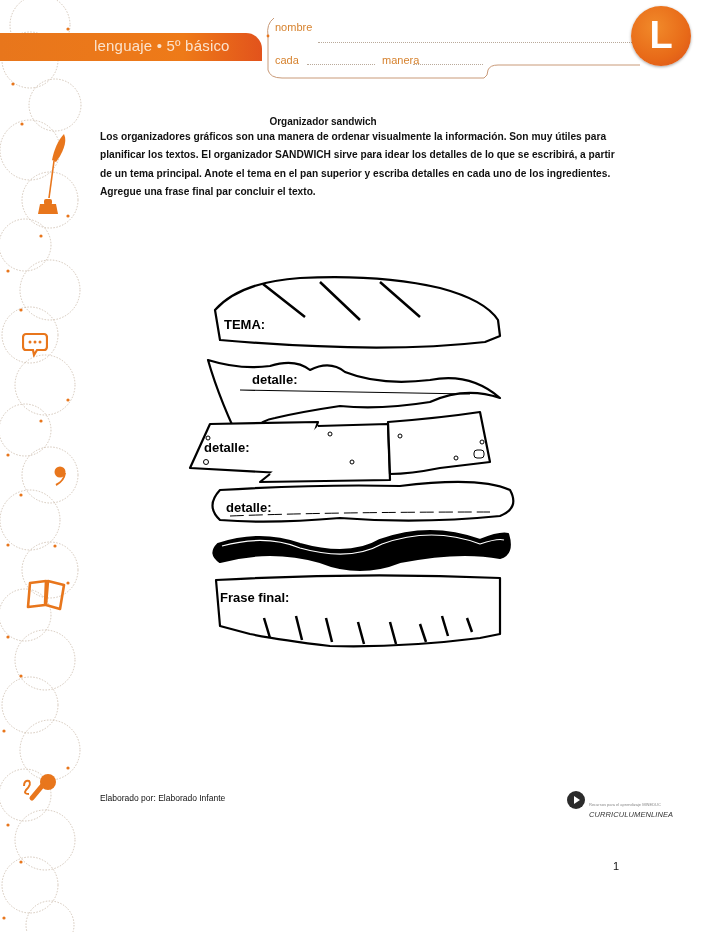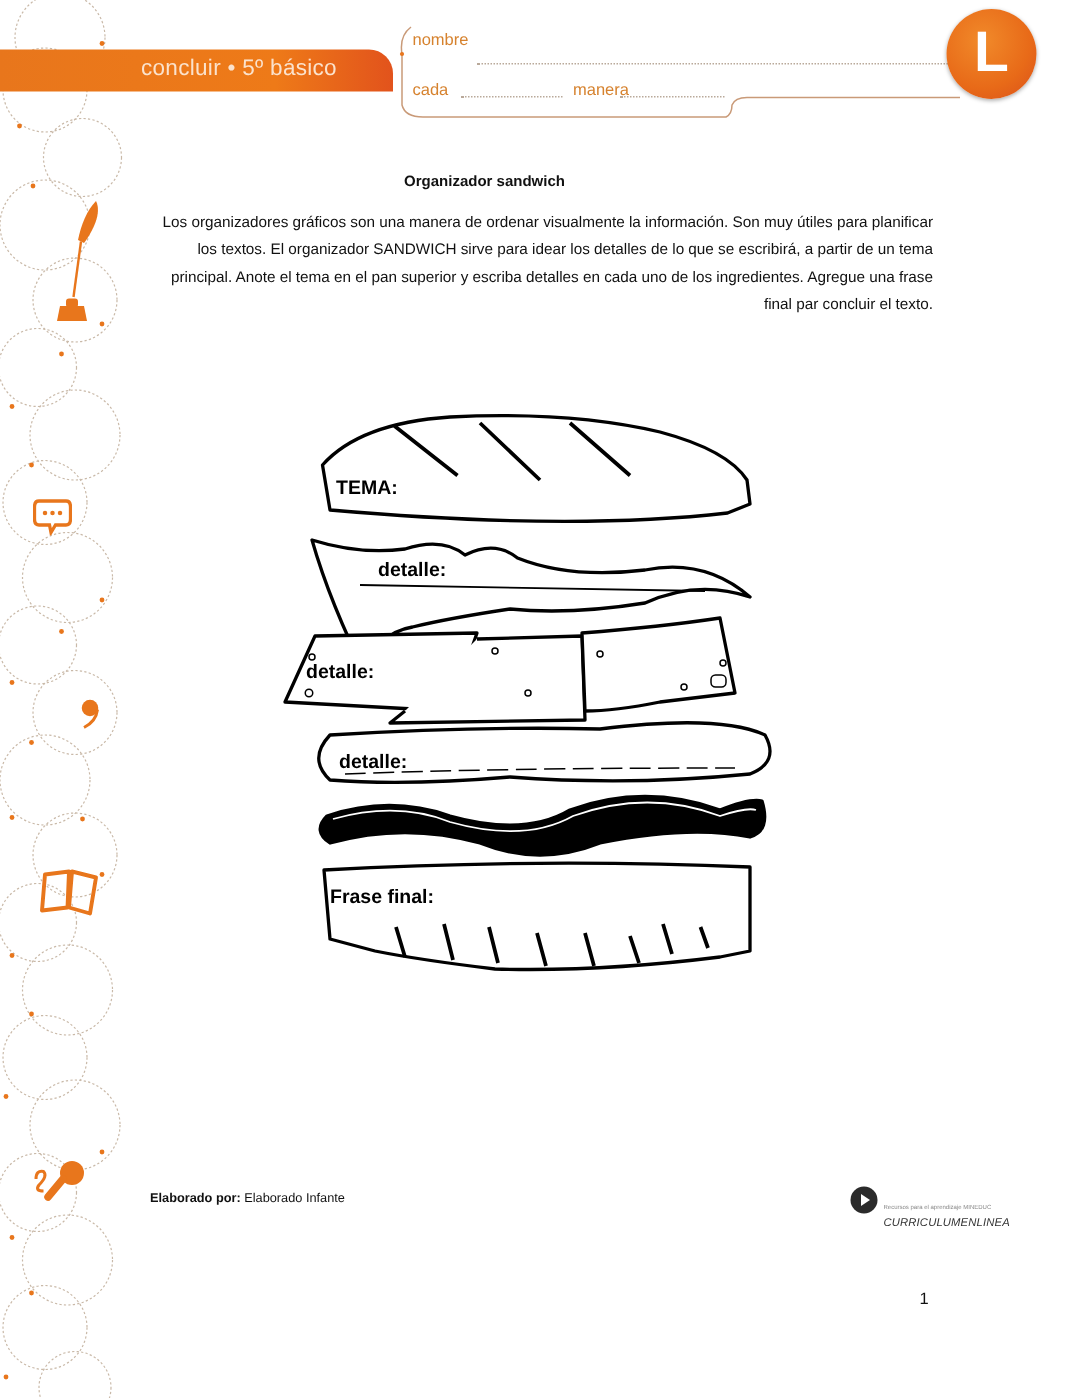--- a/index.html
+++ b/index.html
@@ -25,29 +25,29 @@
   #dots-curso { left:307px; top:64px; width:68px; }
   #dots-fecha { left:413px; top:64px; width:70px; }
 
   #badge { left:631px; top:6px; width:60px; height:60px; border-radius:50%;
            background:radial-gradient(circle at 40% 35%, #f18a2a 0%, #e86a18 60%, #d9501a 100%);
            box-shadow:0 1px 3px rgba(0,0,0,0.35); display:flex; align-items:center; justify-content:center; }
   #badge-letter { color:#fff; font-size:38px; font-weight:bold; line-height:1; margin-top:-2px; }
 
   
   #doc-title { left:0; width:646px; top:116px; text-align:center; font-size:10px; font-weight:bold; }
-  #doc-para { left:100px; top:140px; width:522px; font-size:10.2px; line-height:18.3px; text-align:right; }
+  #doc-para { left:100px; top:128px; width:522px; font-size:10.2px; line-height:18.3px; text-align:left;font-weight:bold; }
 
   
   #sandwich { left:180px; top:262px; width:350px; height:400px; }
   .sw-label { font-weight:bold; font-size:13px; color:#000; }
 
   
   #author { left:100px; top:793px; font-size:8.5px; color:#111; }
-  #author b { font-weight:bold; }
+  #author b { font-weight:normal; }
   #logo { left:567px; top:790px; width:110px; height:22px; }
   #logo-circle { left:0; top:1px; width:18px; height:18px; border-radius:50%; background:#2b2b2b; }
   #logo-name { left:22px; top:20px; font-size:7.5px; color:#333; letter-spacing:0.1px;font-style:italic; }
   #logo-tag { left:22px; top:12px; font-size:4px; color:#888; white-space:nowrap; }
   #page-num { left:613px; top:860px; font-size:11px; color:#111; }
 </style>
 </head>
 <body>
 
 <svg id="deco" class="abs" viewBox="0 0 95 932">
@@ -120,21 +120,21 @@
 <svg class="abs" style="left:26px;top:577px;width:42px;height:34px;" viewBox="0 0 42 34">
   <path d="M4 6 L20 4 L19 28 L2 30 Z M22 4 L38 8 L34 32 L20 28 Z" fill="none" stroke="#e8761c" stroke-width="2.6" stroke-linejoin="round"></path>
 </svg>
 <svg class="abs" style="left:20px;top:772px;width:38px;height:30px;" viewBox="0 0 38 30">
   <circle cx="28" cy="10" r="8" fill="#e8761c"></circle>
   <path d="M22 14 L12 26" stroke="#e8761c" stroke-width="5" stroke-linecap="round"></path>
   <path d="M4 14 Q4 8 9 9 Q12 12 6 18 Q3 22 9 22" stroke="#e8761c" stroke-width="2" fill="none"></path>
 </svg>
 
 <div id="banner" class="abs"></div>
-<div id="banner-text" class="abs">concluir • 5º básico</div>
+<div id="banner-text" class="abs">lenguaje • 5º básico</div>
 
 <svg id="form-frame" class="abs" viewBox="0 0 460 70">
   <path d="M12 4 Q4 10 6 22 L6 56 Q8 64 20 64 L222 64 Q226 62 226 56 Q228 51 236 51 L378 51" fill="none" stroke="#c99a78" stroke-width="1"></path>
   <circle cx="6" cy="22" r="1.4" fill="#e8761c"></circle>
 </svg>
 <div id="lbl-nombre" class="abs form-label">nombre</div>
 <div id="dots-nombre" class="abs dots"></div>
 <div id="lbl-curso" class="abs form-label">cada</div>
 <div id="dots-curso" class="abs dots"></div>
 <div id="lbl-fecha" class="abs form-label">manera</div>

